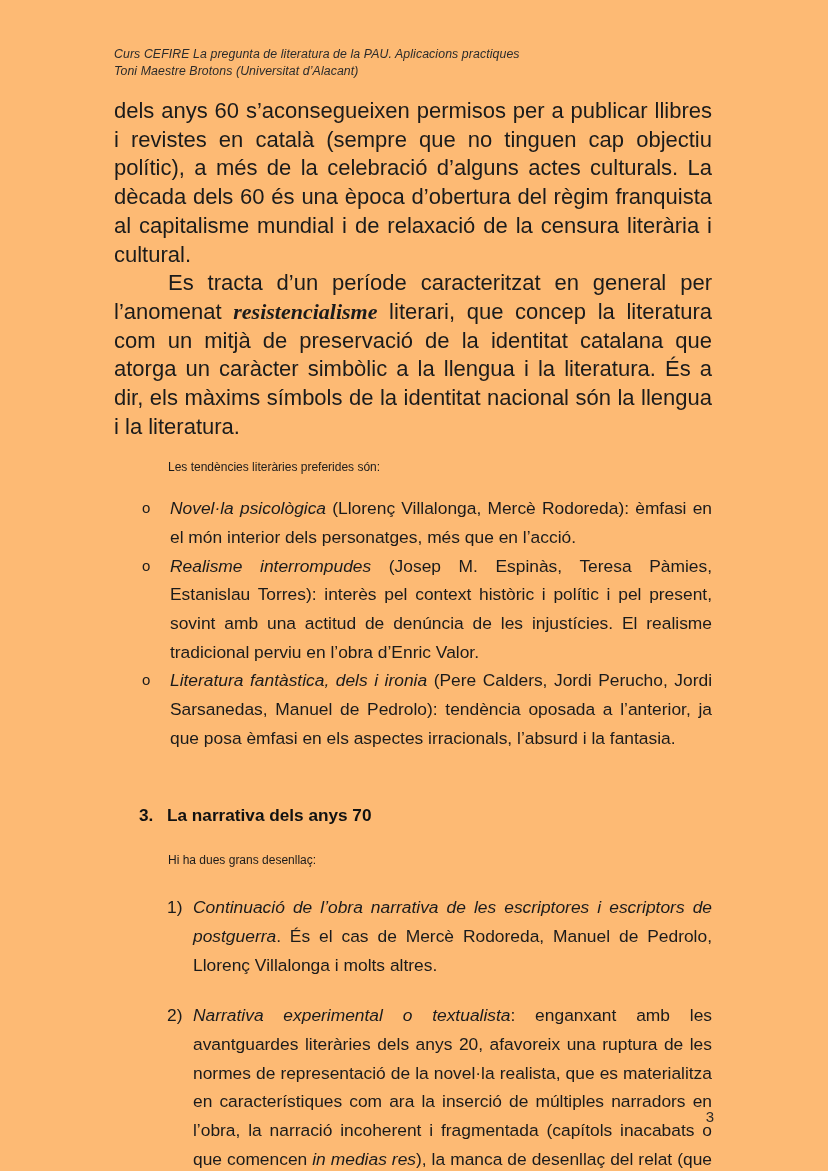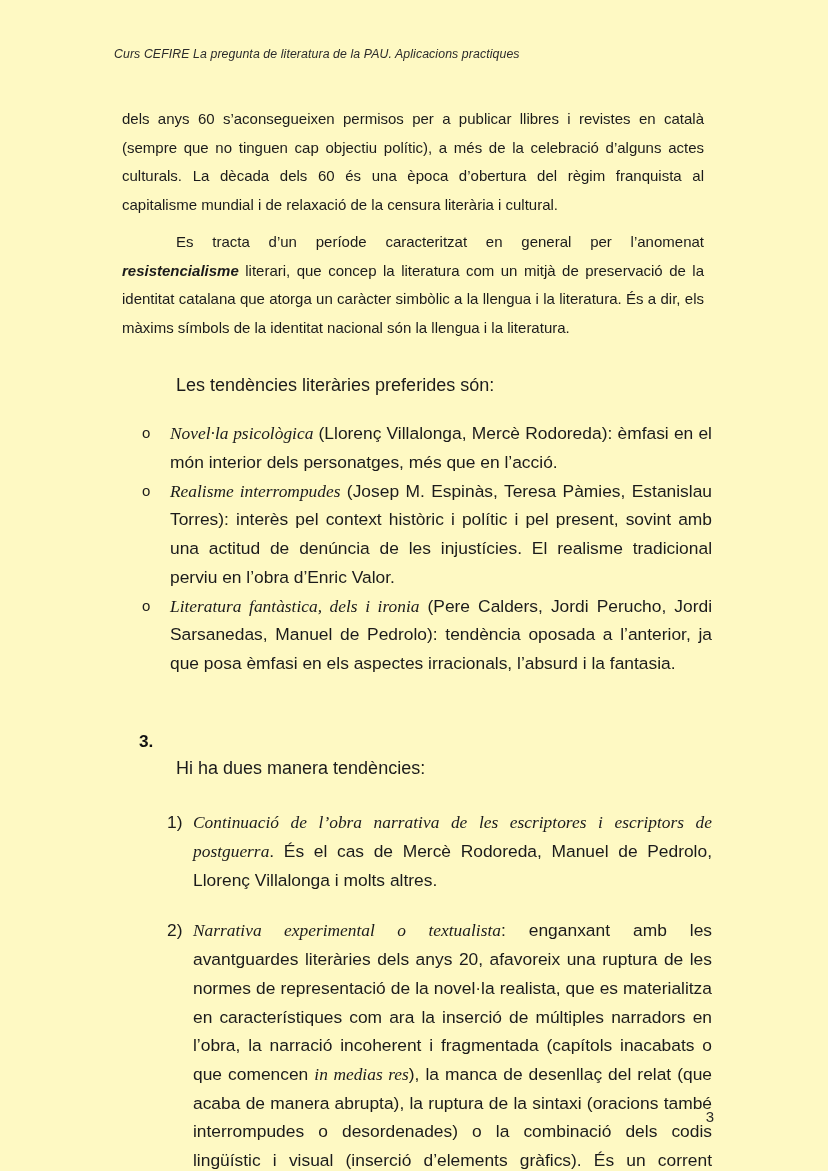--- a/index.html
+++ b/index.html
@@ -4,21 +4,21 @@
 <style>
   html, body {
     margin: 0;
     padding: 0;
     background: #ffffff;
   }
   .page {
     position: relative;
     width: 828px;
     height: 1171px;
-    background: #fef9c3;
+    background: #fdba74;
     overflow: hidden;
     font-family: "Liberation Sans", sans-serif;
     color: #1b1b1b;
     box-sizing: border-box;
   }
 
   
   .doc-header {
     position: absolute;
     left: 114px;
@@ -34,37 +34,37 @@
 
   
   .body-col {
     position: absolute;
     left: 114px;
     top: 97px;
     width: 598px;
   }
 
   p.para {
-    margin: 8px;
-    font-size: 15px;
+    margin: 0;
+    font-size: 22px;
     line-height: 28.7px;
     text-align: justify;
     text-justify: inter-word;
     color: #1b1b1b;
   }
   p.para.indent { text-indent: 54px; }
   p.para + p.para { margin-top: 0; }
 
   .gap-12 { height: 12px; }
   .gap-18 { height: 18px; }
 
   .lead-in {
-    margin: 8px;
+    margin: 0;
     padding-left: 54px;
-    font-size: 18px;
+    font-size: 12px;
     line-height: 28.7px;
     color: #1b1b1b;
   }
 
   
   ul.circle-list {
     margin: 0;
     padding: 0;
     list-style: none;
   }
@@ -119,40 +119,41 @@
   }
   ol.paren-list > li .marker {
     position: absolute;
     left: 53px;
     top: 0;
     width: 24px;
     text-align: left;
     color: #1b1b1b;
   }
 
-  em.it { font-style: italic; font-family: Liberation Serif, serif; }
-  strong.bdit { font-weight: bold; font-style: italic; }
+  em.it { font-style: italic; }
+  strong.bdit { font-weight: bold; font-style: italic; font-family: Liberation Serif, serif; }
 
   
   .page-number {
     position: absolute;
     right: 114px;
     bottom: 46px;
     font-size: 15px;
     color: #2a2a2a;
     text-align: right;
   }
 </style>
 </head>
 <body>
 
 <div class="page">
 
   <div class="doc-header">
     <div>Curs CEFIRE La pregunta de literatura de la PAU. Aplicacions practiques</div>
+    <div>Toni Maestre Brotons (Universitat d’Alacant)</div>
   </div>
 
   <div class="body-col">
 
     <p class="para">dels anys 60 s’aconsegueixen permisos per a publicar llibres i revistes en català (sempre que no tinguen cap objectiu polític), a més de la celebració d’alguns actes culturals. La dècada dels 60 és una època d’obertura del règim franquista al capitalisme mundial i de relaxació de la censura literària i cultural.</p>
 
     <p class="para indent"><span>Es tracta d’un període caracteritzat en general per l’anomenat </span><strong class="bdit">resistencialisme</strong><span> literari, que concep la literatura com un mitjà de preservació de la identitat catalana que atorga un caràcter simbòlic a la llengua i la literatura. És a dir, els màxims símbols de la identitat nacional són la llengua i la literatura.</span></p>
 
     <div class="gap-12"></div>
 
@@ -172,25 +173,26 @@
       <li>
         <span class="marker">o</span>
         <em class="it">Literatura fantàstica, dels i ironia</em><span> (Pere Calders, Jordi Perucho, Jordi Sarsanedas, Manuel de Pedrolo): tendència oposada a l’anterior, ja que posa èmfasi en els aspectes irracionals, l’absurd i la fantasia.</span>
       </li>
     </ul>
 
     <div style="height:50px"></div>
 
     <div class="section-head">
       <span class="num">3.</span>
+      <span>La narrativa dels anys 70</span>
     </div>
 
     <div class="gap-18"></div>
 
-    <p class="lead-in">Hi ha dues manera tendències:</p>
+    <p class="lead-in">Hi ha dues grans desenllaç:</p>
 
     <div class="gap-18"></div>
 
     <ol class="paren-list">
       <li>
         <span class="marker">1)</span>
         <em class="it">Continuació de l’obra narrativa de les escriptores i escriptors de postguerra</em><span>. És el cas de Mercè Rodoreda, Manuel de Pedrolo, Llorenç Villalonga i molts altres.</span>
       </li>
 
       <li style="margin-top:22px">

